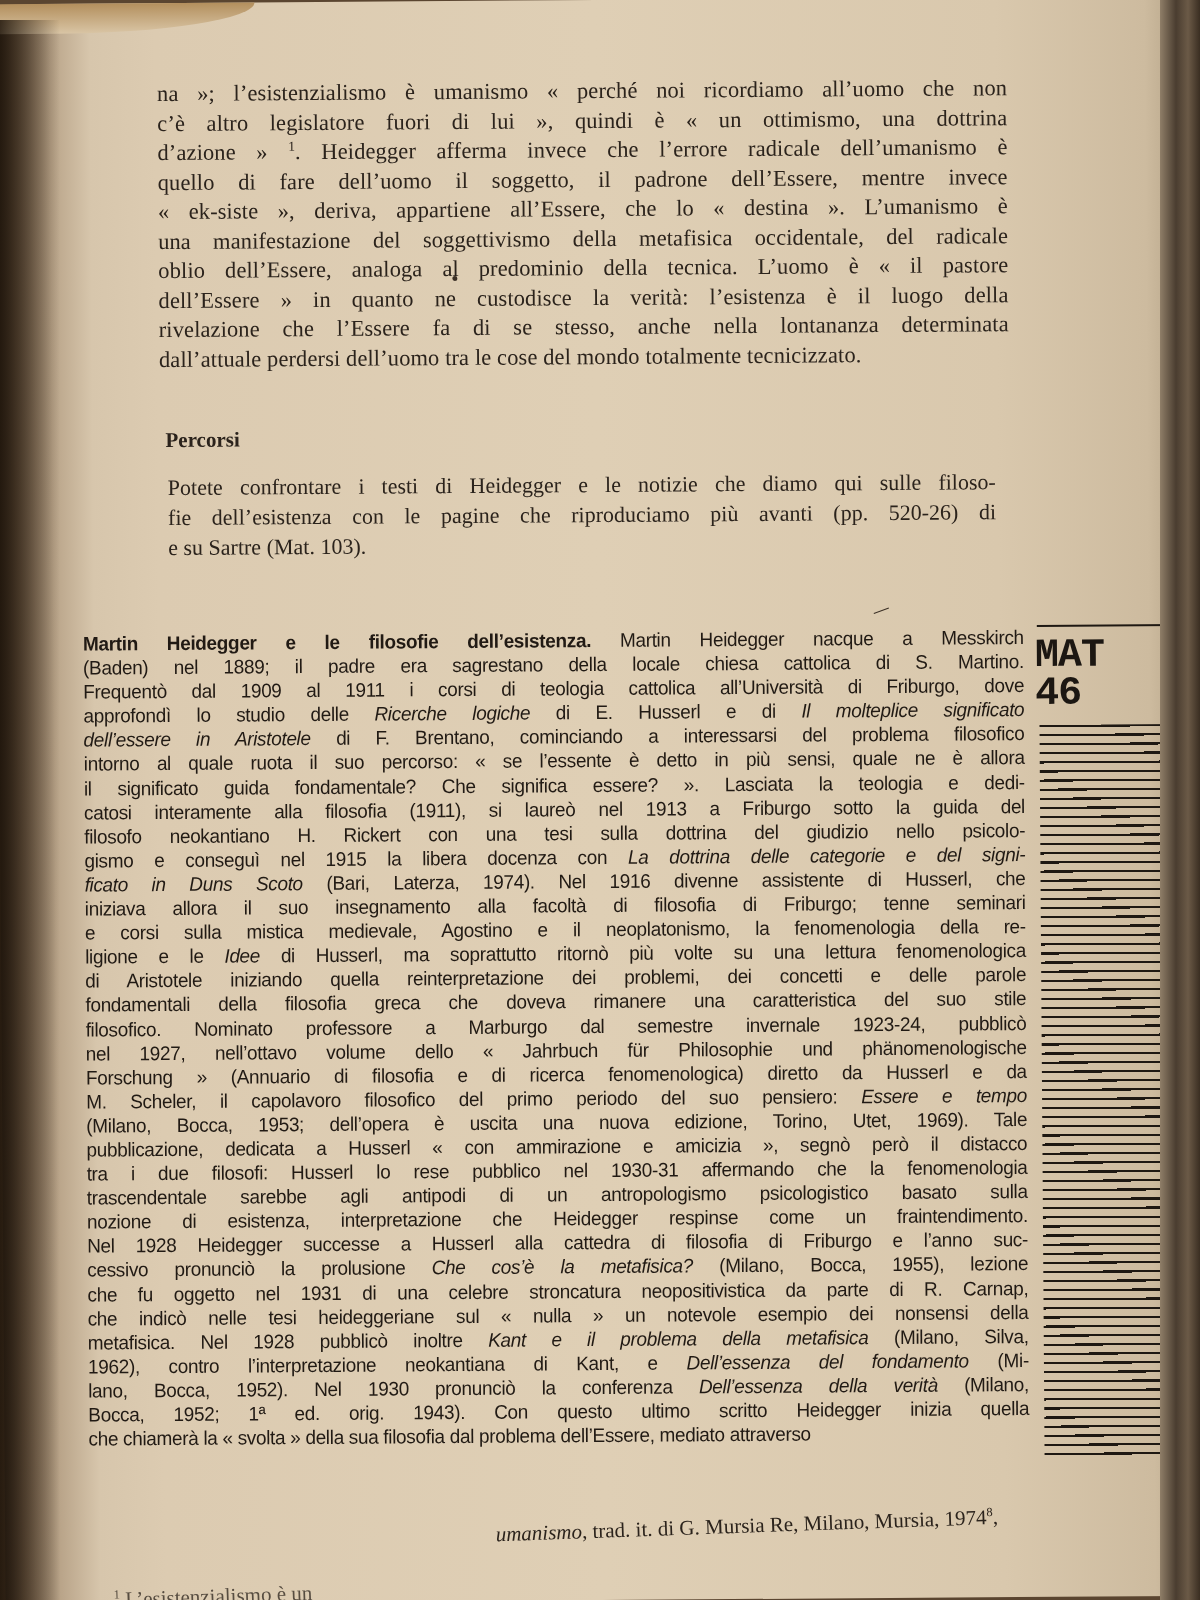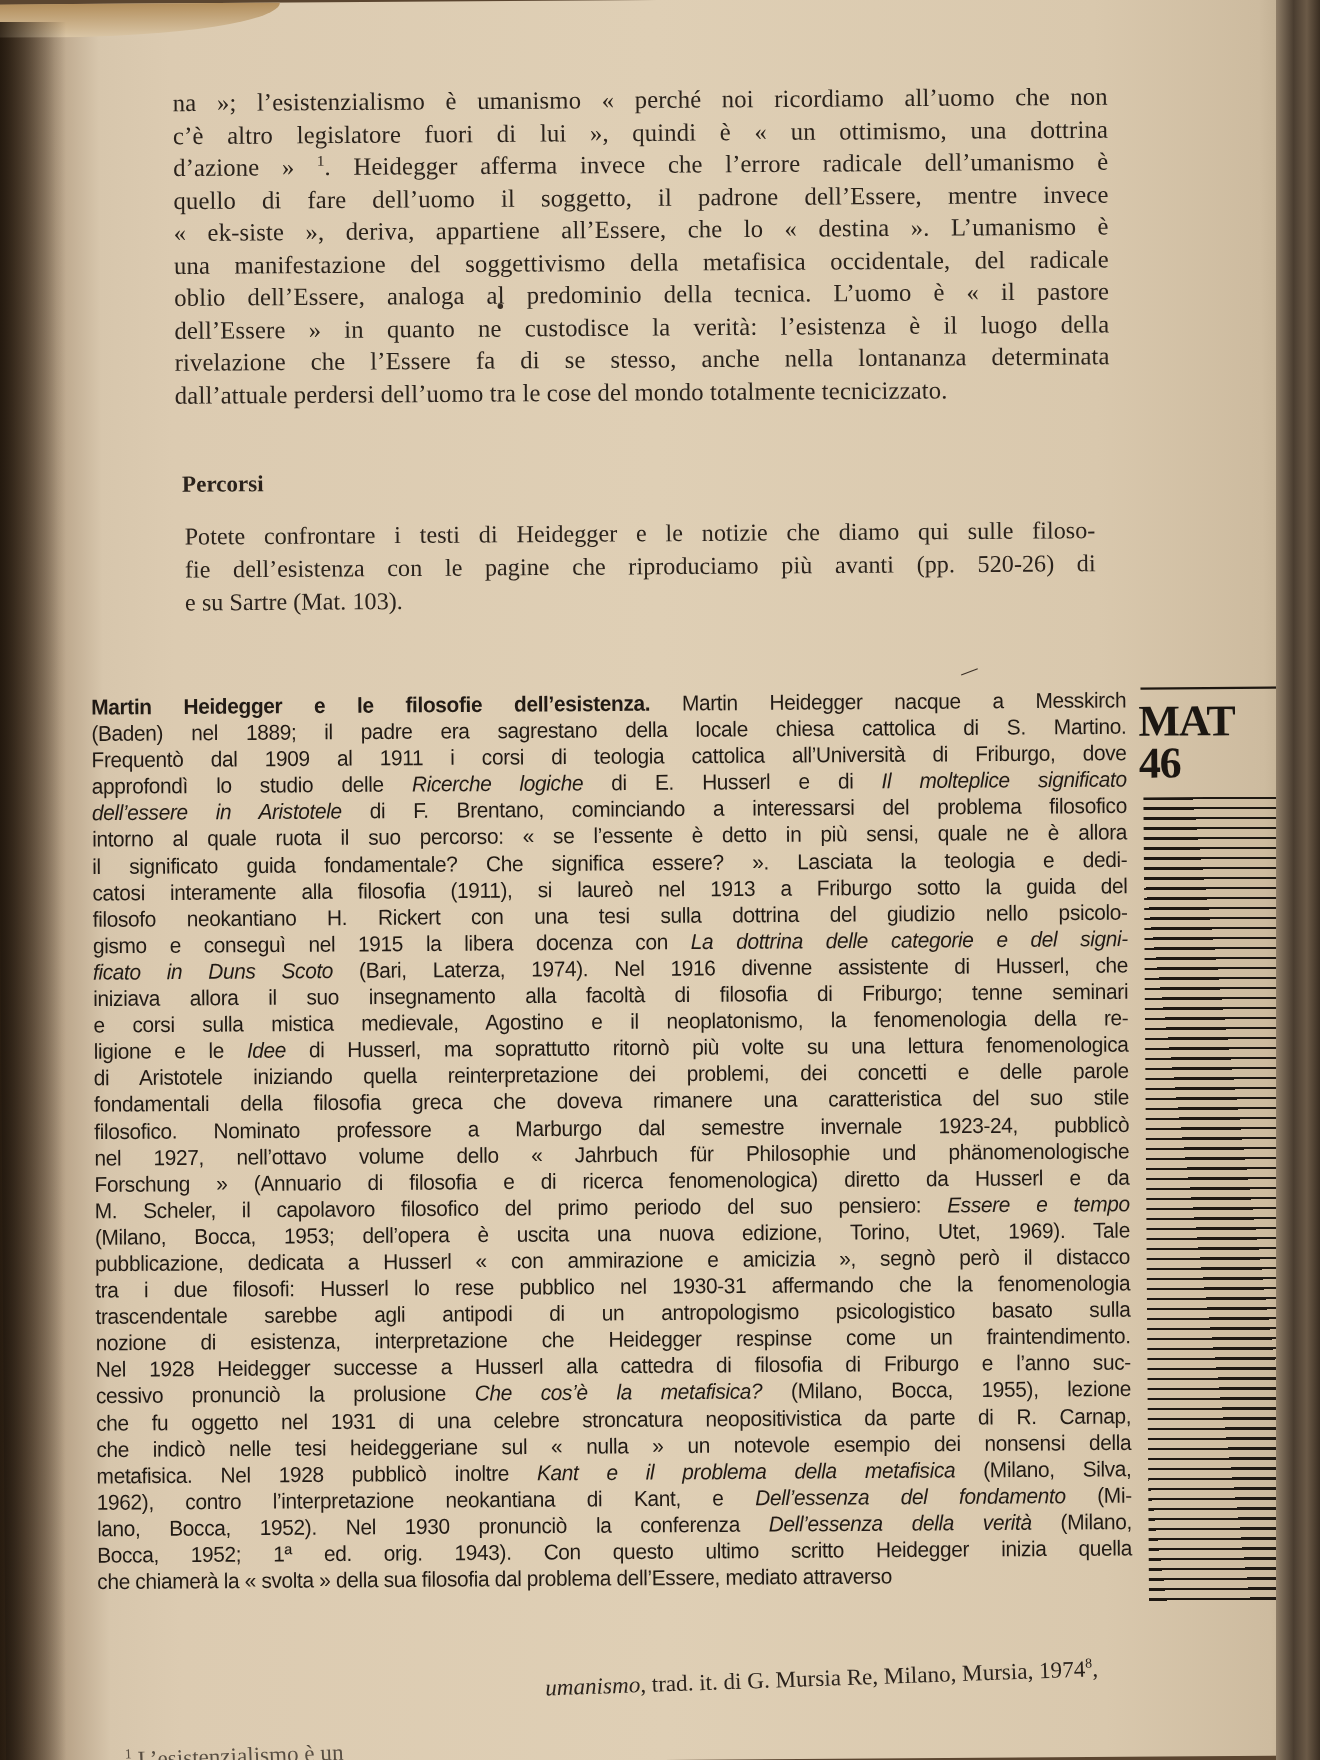--- a/index.html
+++ b/index.html
@@ -56,21 +56,21 @@
   }
   .lower .ln { display: block; white-space: nowrap; text-align: justify; text-align-last: justify; width: 970px; }
   .lower .ln.last { text-align-last: left; }
   .lower b { font-weight: bold; }
   .lower i { font-style: italic; }
   .mat-rule-top {
     position: absolute; left: 1038px; top: 628px; width: 140px; height: 2px; background: #1e1812;
   }
   .mat-box {
     position: absolute; left: 1036px; top: 640px;
-    font-family: Liberation Serif, serif;
+    font-family: Liberation Mono, monospace;
     font-weight: bold; font-size: 40px; line-height: 38px; color: #1c1712;
     letter-spacing: -1px;
   }
   .mat-box div { margin: 0; }
   .stripes {
     position: absolute; left: 1040px; top: 728px; width: 140px; height: 735px;
     background: repeating-linear-gradient(180deg, #1e1812 0px, #1e1812 2.2px, transparent 2.2px, transparent 9.1px);
   }
   .footnote {
     position: absolute; left: 100px; top: 1505px; width: 950px;

